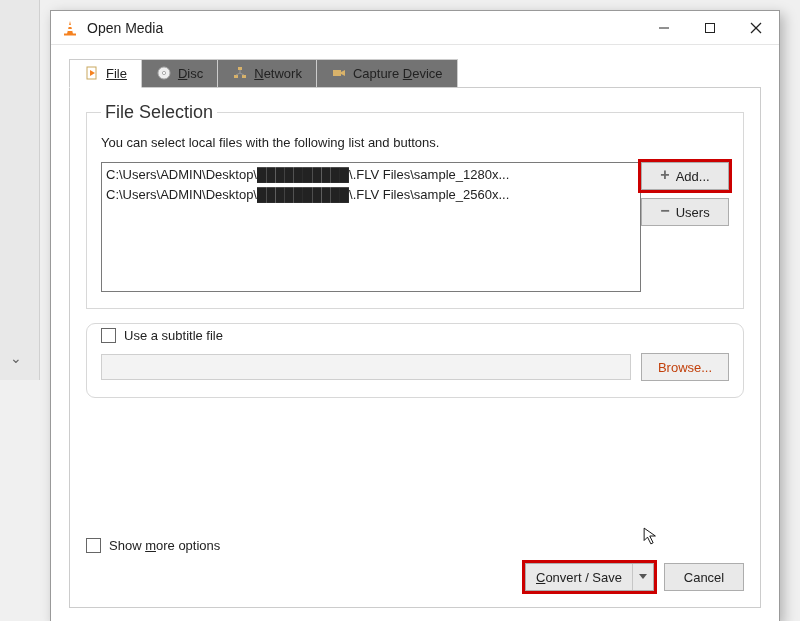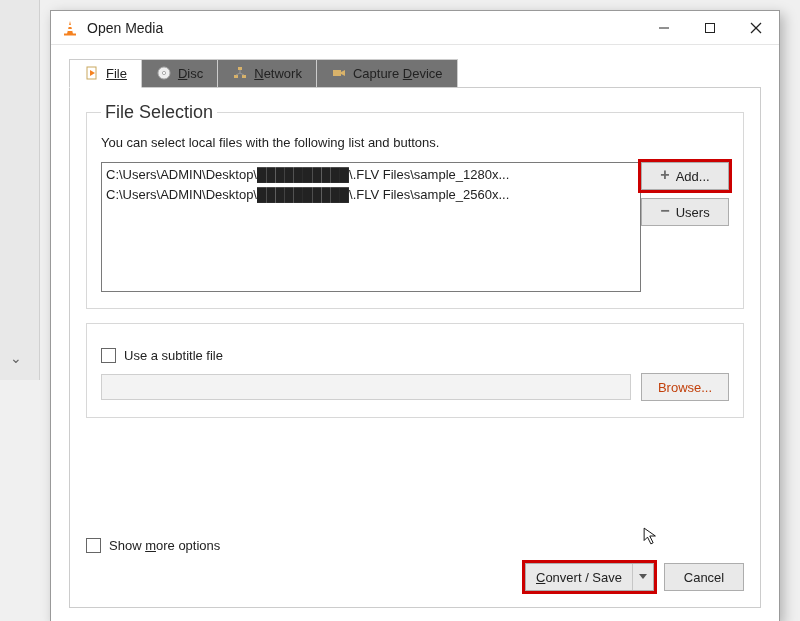--- a/index.html
+++ b/index.html
@@ -327,21 +327,21 @@
               <span>Add...</span>
             </button>
             <button class="btn">
               <span class="minus">−</span>
               <span>Users</span>
             </button>
           </div>
         </div>
       </fieldset>
 
-      <fieldset class="group" style="padding-top:20px;">
+      <fieldset class="group" style="padding-top:0;border-radius:9px;">
         <div class="subtitle-row">
           <span class="checkbox"></span>
           <span>Use a subtitle file</span>
         </div>
         <div class="subtitle-input-row">
           <div class="textfield"></div>
           <button class="btn disabled">
             <span>Browse...</span>
           </button>
         </div>

